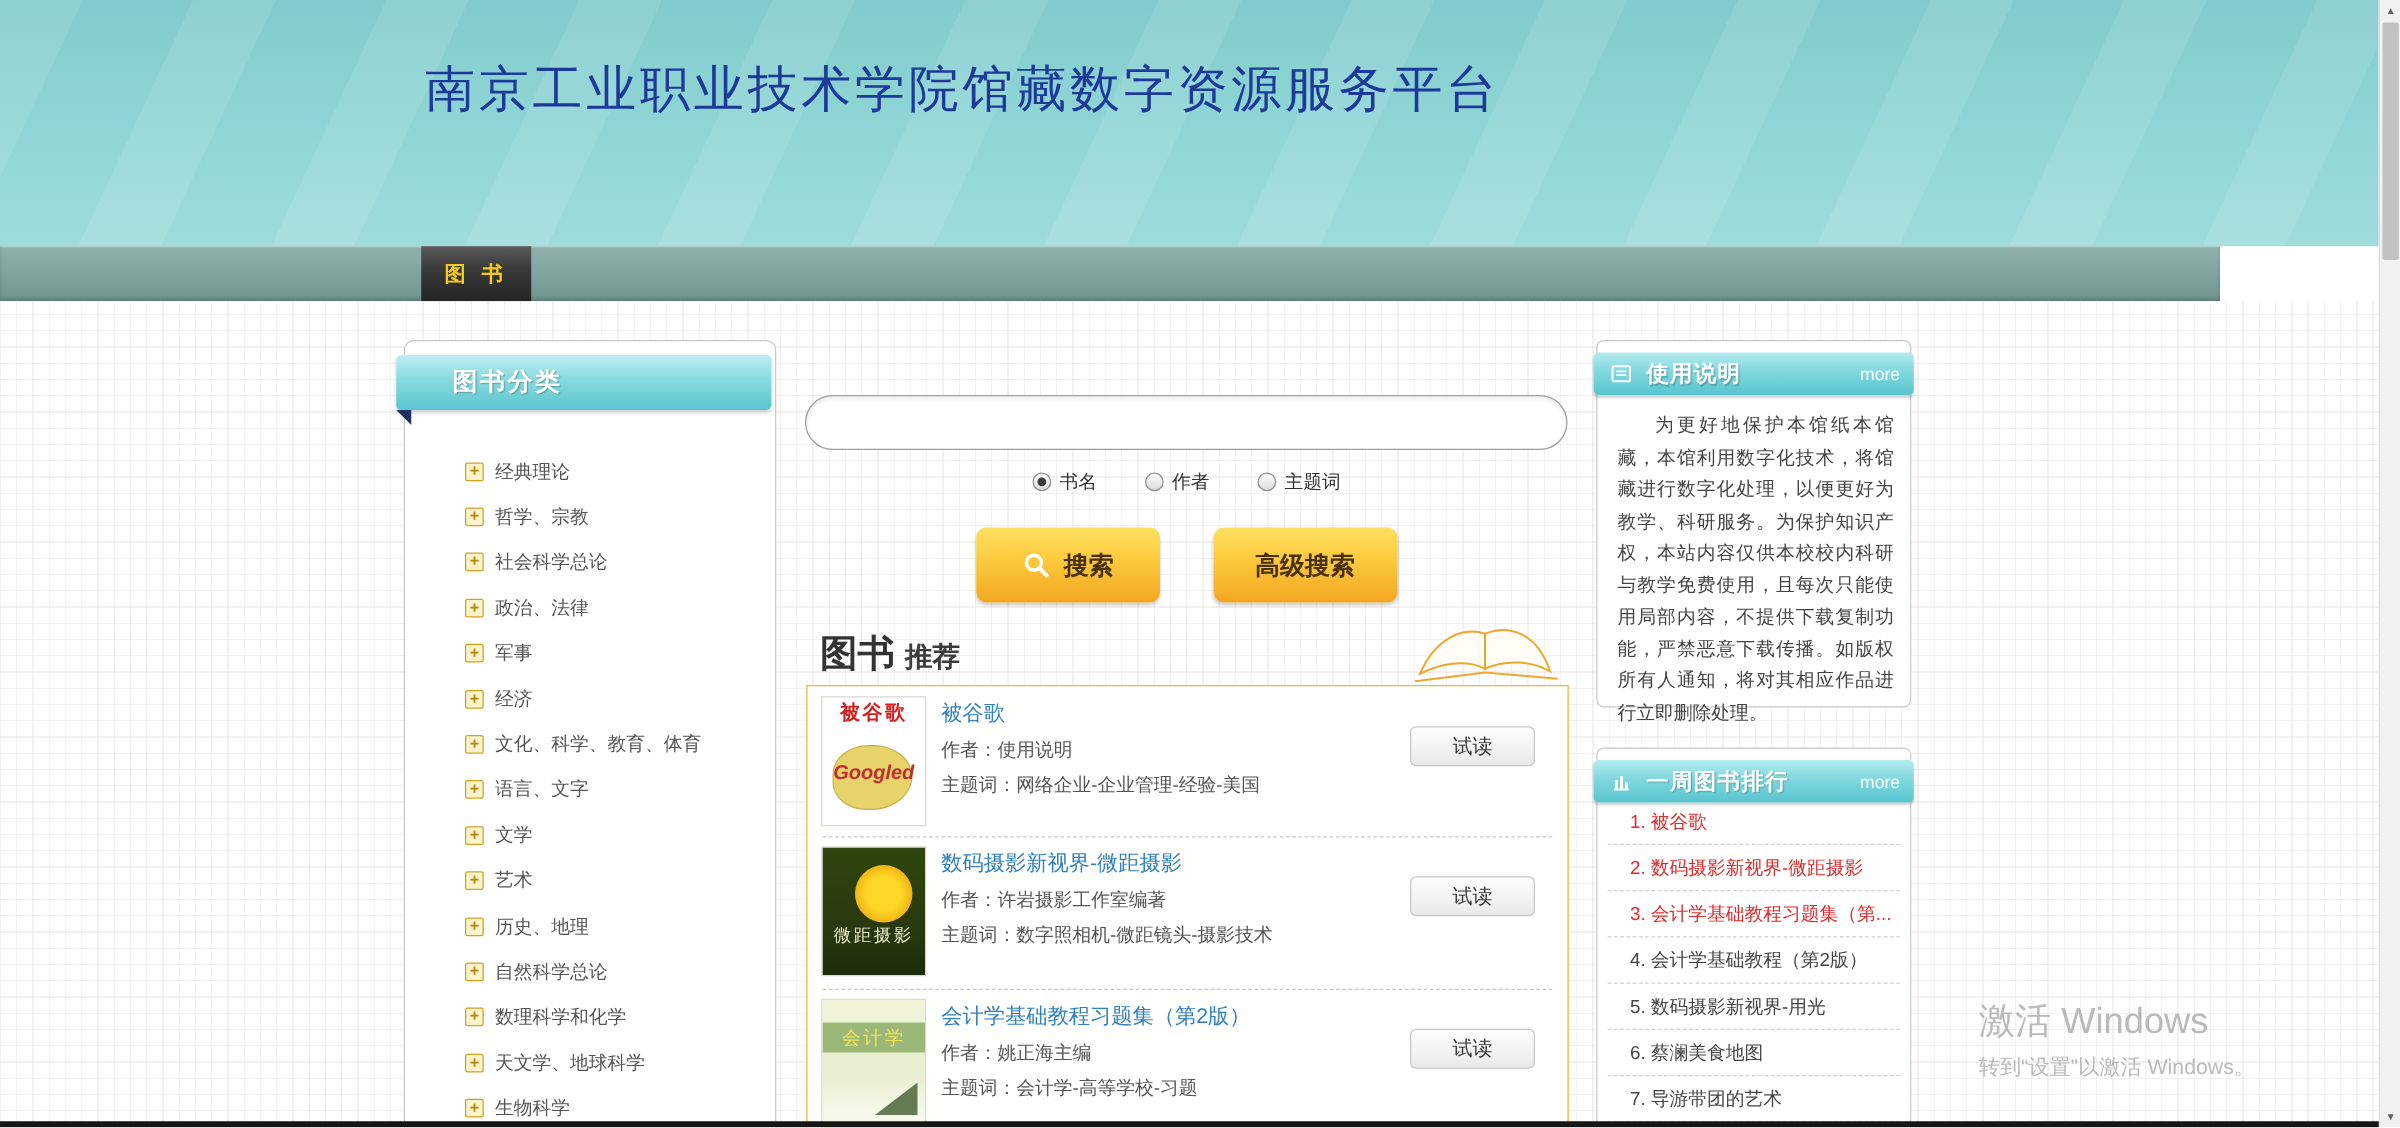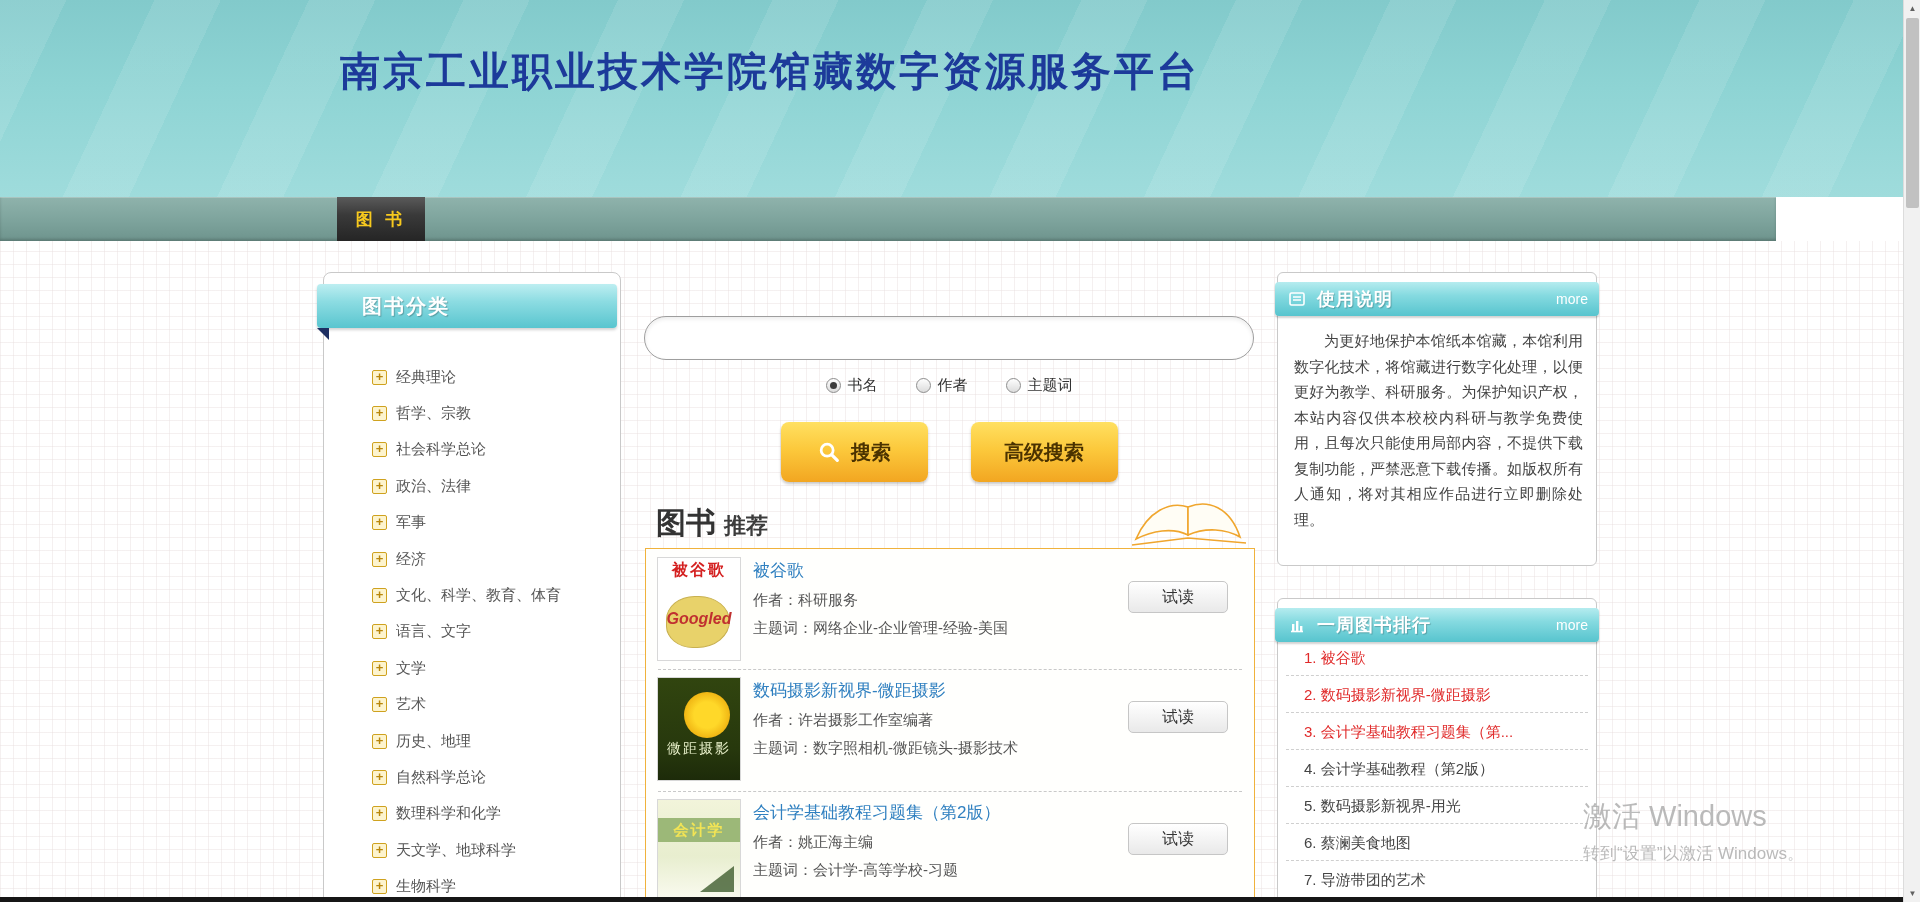--- a/index.html
+++ b/index.html
@@ -7,21 +7,21 @@
               font-family:"Liberation Sans", sans-serif; }
   #screen { position:relative; width:1920px; height:902px; overflow:hidden; background:#fff; }
 
   
   .header { position:absolute; left:0; top:0; width:1903px; height:197px;
     background:
       repeating-linear-gradient(115deg, rgba(255,255,255,0.10) 0 60px, rgba(255,255,255,0) 60px 140px),
       linear-gradient(to bottom, #82cacb 0%, #8ed4d4 45%, #9fdcdc 100%);
   }
   .site-title { position:absolute; left:340px; top:44px; font-family:"DejaVu Serif", serif;
-    font-size:40px; font-weight:bold; color:#1c3a9a; letter-spacing:3px; white-space:nowrap; }
+    font-size:40px; font-weight:normal; color:#1c3a9a; letter-spacing:3px; white-space:nowrap; }
 
   
   .navbar { position:absolute; left:0; top:197px; width:1776px; height:44px;
     background:linear-gradient(to bottom,#8fb3ac 0%, #7da39c 55%, #6e948d 100%);
     box-shadow: inset 0 1px 0 rgba(255,255,255,0.25), inset 0 -2px 3px rgba(0,0,0,0.18); }
   .nav-tab { position:absolute; left:337px; top:0; width:88px; height:44px;
     background:linear-gradient(to bottom,#5a5a5a 0%, #3a3a3a 40%, #252525 100%);
     color:#f7c91e; font-size:17px; font-weight:bold; letter-spacing:4px;
     display:flex; align-items:center; justify-content:center; cursor:pointer; }
 
@@ -99,26 +99,26 @@
   .cover-googled .cg-word { position:absolute; left:0; top:52px; width:100%; text-align:center;
     font-size:16px; font-weight:bold; color:#c03030; font-style:italic; }
   .cover-macro { background:linear-gradient(to bottom,#31450f 0%, #27380d 70%, #1d2b0a 100%); }
   .cover-macro .cm-flower { position:absolute; left:26px; top:14px; width:46px; height:46px; border-radius:50%;
     background:radial-gradient(circle, #ffd829 0 40%, #f0b614 70%, #c79408 100%); }
   .cover-macro .cm-label { position:absolute; left:0; top:62px; width:100%; text-align:center;
     color:#e7efc9; font-size:14px; letter-spacing:2px; }
   .cover-acct { background:linear-gradient(to bottom,#f2f4da 0%, #e8eecf 55%, #fbfbf2 100%); }
   .cover-acct .ca-band { position:absolute; left:0; top:18px; width:100%; height:24px; background:#9cb878; }
   .cover-acct .ca-title { position:absolute; left:0; top:21px; width:100%; text-align:center;
-    color:#f2e455; font-size:15px; font-weight:bold; letter-spacing:2px; }
+    color:#f2e455; font-size:15px; font-weight:normal; letter-spacing:2px; }
   .cover-acct .ca-arrow { position:absolute; right:6px; bottom:10px; width:0; height:0;
     border-bottom:26px solid #3f5d2e; border-left:34px solid transparent; opacity:0.8; }
 
   
-  .side-panel { position:absolute; width:320px; background:#fff; border:1px solid #c9c9c9; border-radius:6px;text-decoration:underline; }
+  .side-panel { position:absolute; width:252px; background:#fff; border:1px solid #c9c9c9; border-radius:6px;text-decoration:underline; }
   .usage-panel { left:1277px; top:31px; height:294px; }
   .rank-panel  { left:1277px; top:357px; height:330px; }
   .panel-bar { position:absolute; left:-3px; right:-3px; top:9px; height:34px; border-radius:4px;
     background:linear-gradient(to bottom,#b5ecef 0%, #85dae0 40%, #57c4ce 100%);
     box-shadow:0 2px 2px rgba(0,0,0,0.18); }
   .panel-bar .bar-icon { position:absolute; left:13px; top:8px; width:18px; height:18px; }
   .panel-bar .bar-title { position:absolute; left:42px; top:0; line-height:34px; color:#fff;
     font-size:18px; font-weight:bold; letter-spacing:1px; text-shadow:1px 1px 1px rgba(0,0,0,0.22); }
   .panel-bar .bar-more { position:absolute; right:11px; top:0; line-height:34px; color:#fff;
     font-size:14px; cursor:pointer; text-decoration:none; }
@@ -268,21 +268,21 @@
 
     <div class="book-box">
 
       <div class="book-item bi-1">
         <div class="cover cover-googled">
           <span class="cg-title">被谷歌</span>
           <span class="cg-blob"></span>
           <span class="cg-word">Googled</span>
         </div>
         <a class="book-title">被谷歌</a>
-        <div class="book-author">作者：科研服务</div>
+        <div class="book-author">作者：使用说明</div>
         <div class="book-subject">主题词：网络企业-企业管理-经验-美国</div>
         <button class="try-btn">试读</button>
       </div>
       <div class="book-sep sep-1"></div>
 
       <div class="book-item bi-2">
         <div class="cover cover-macro">
           <span class="cm-flower"></span>
           <span class="cm-label">微距摄影</span>
         </div>

